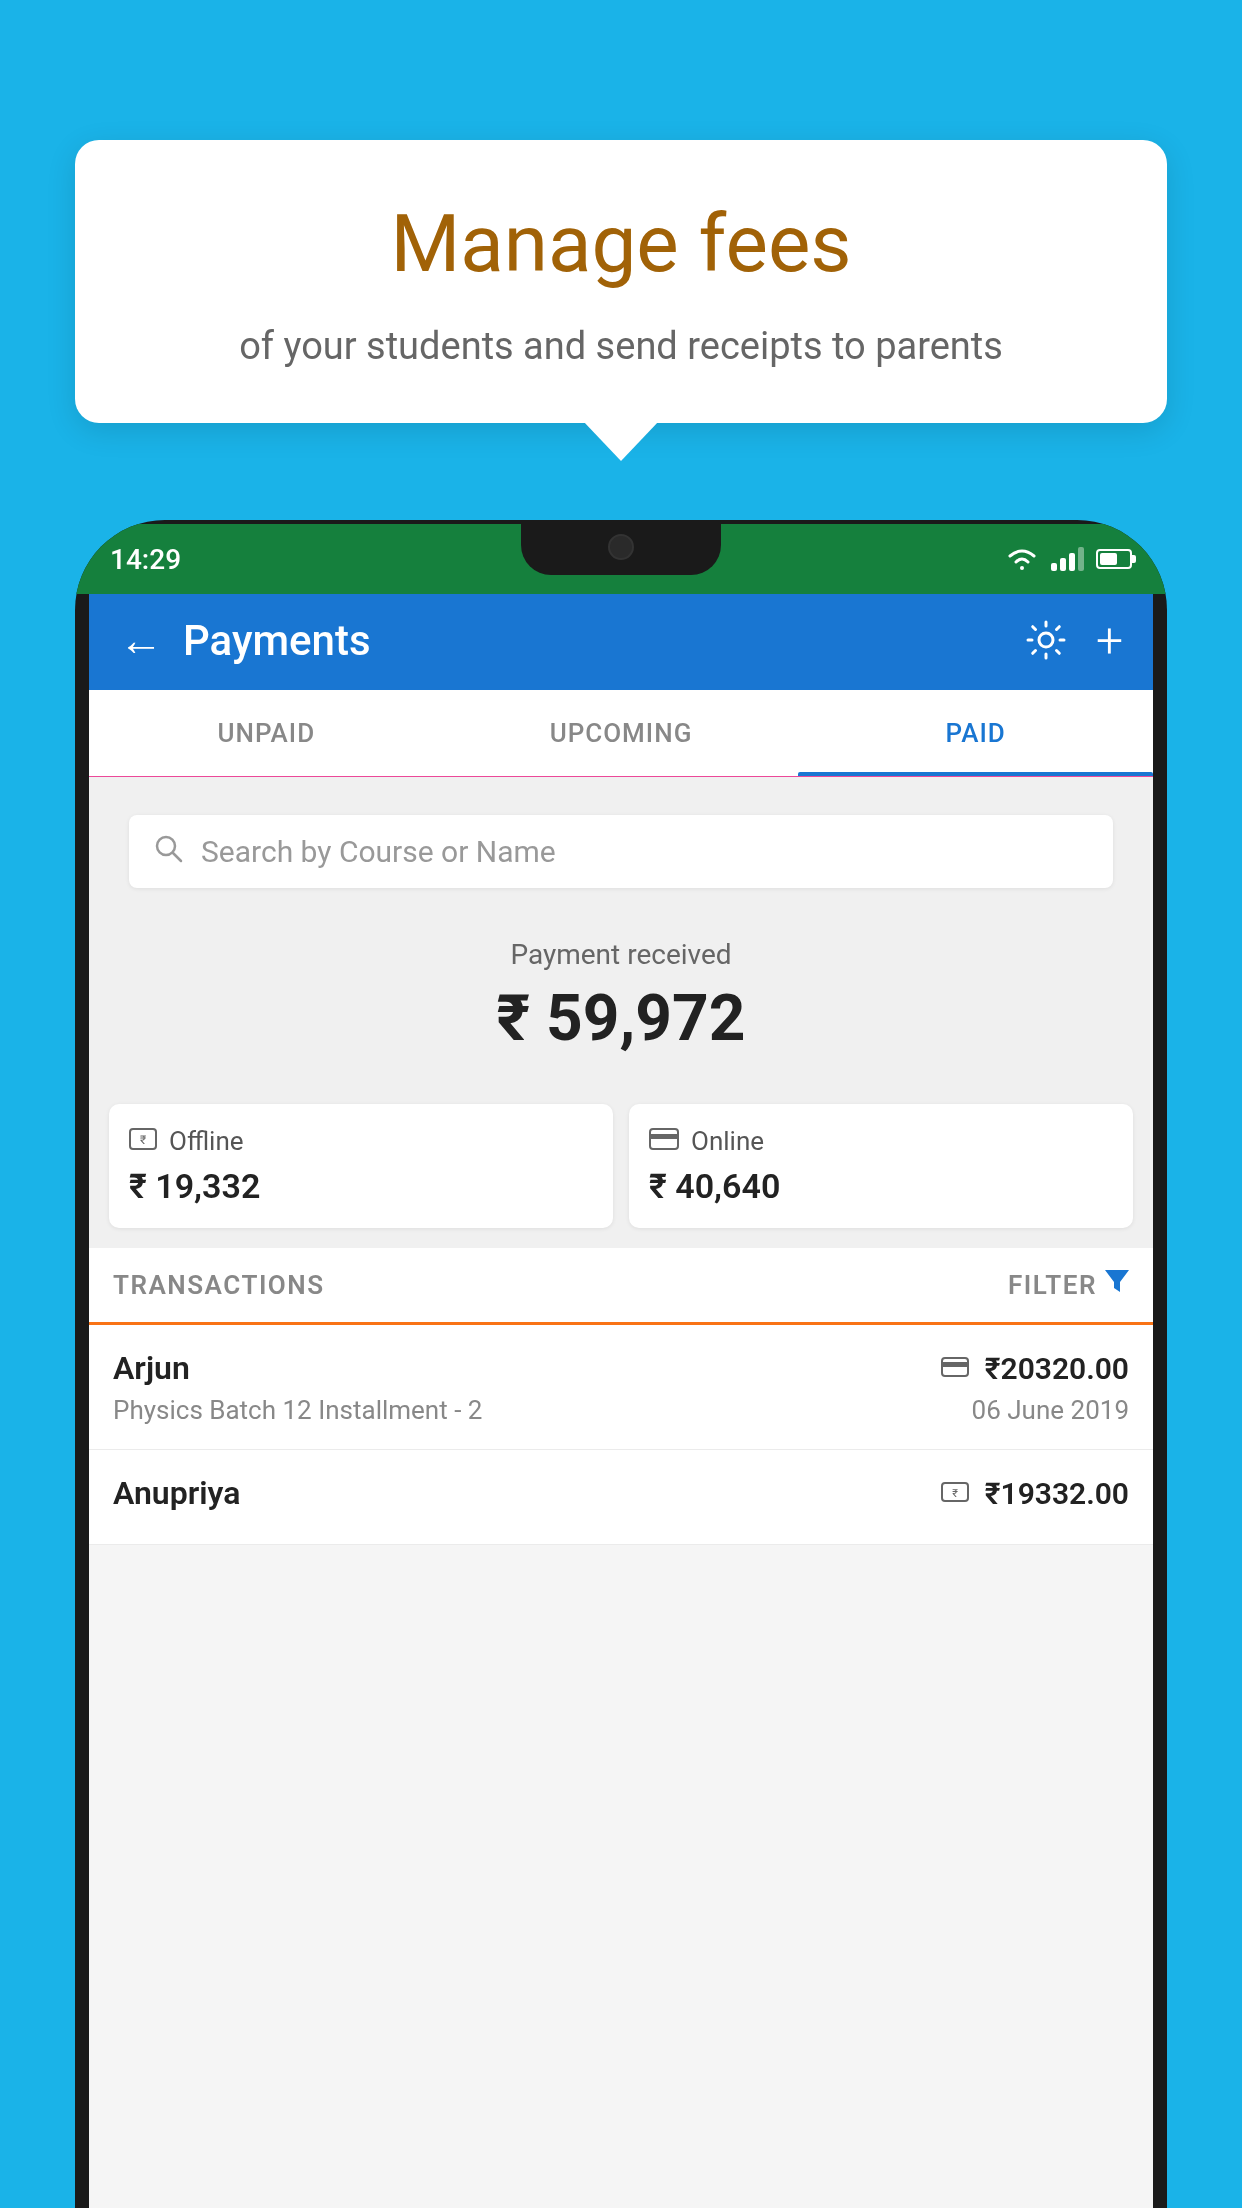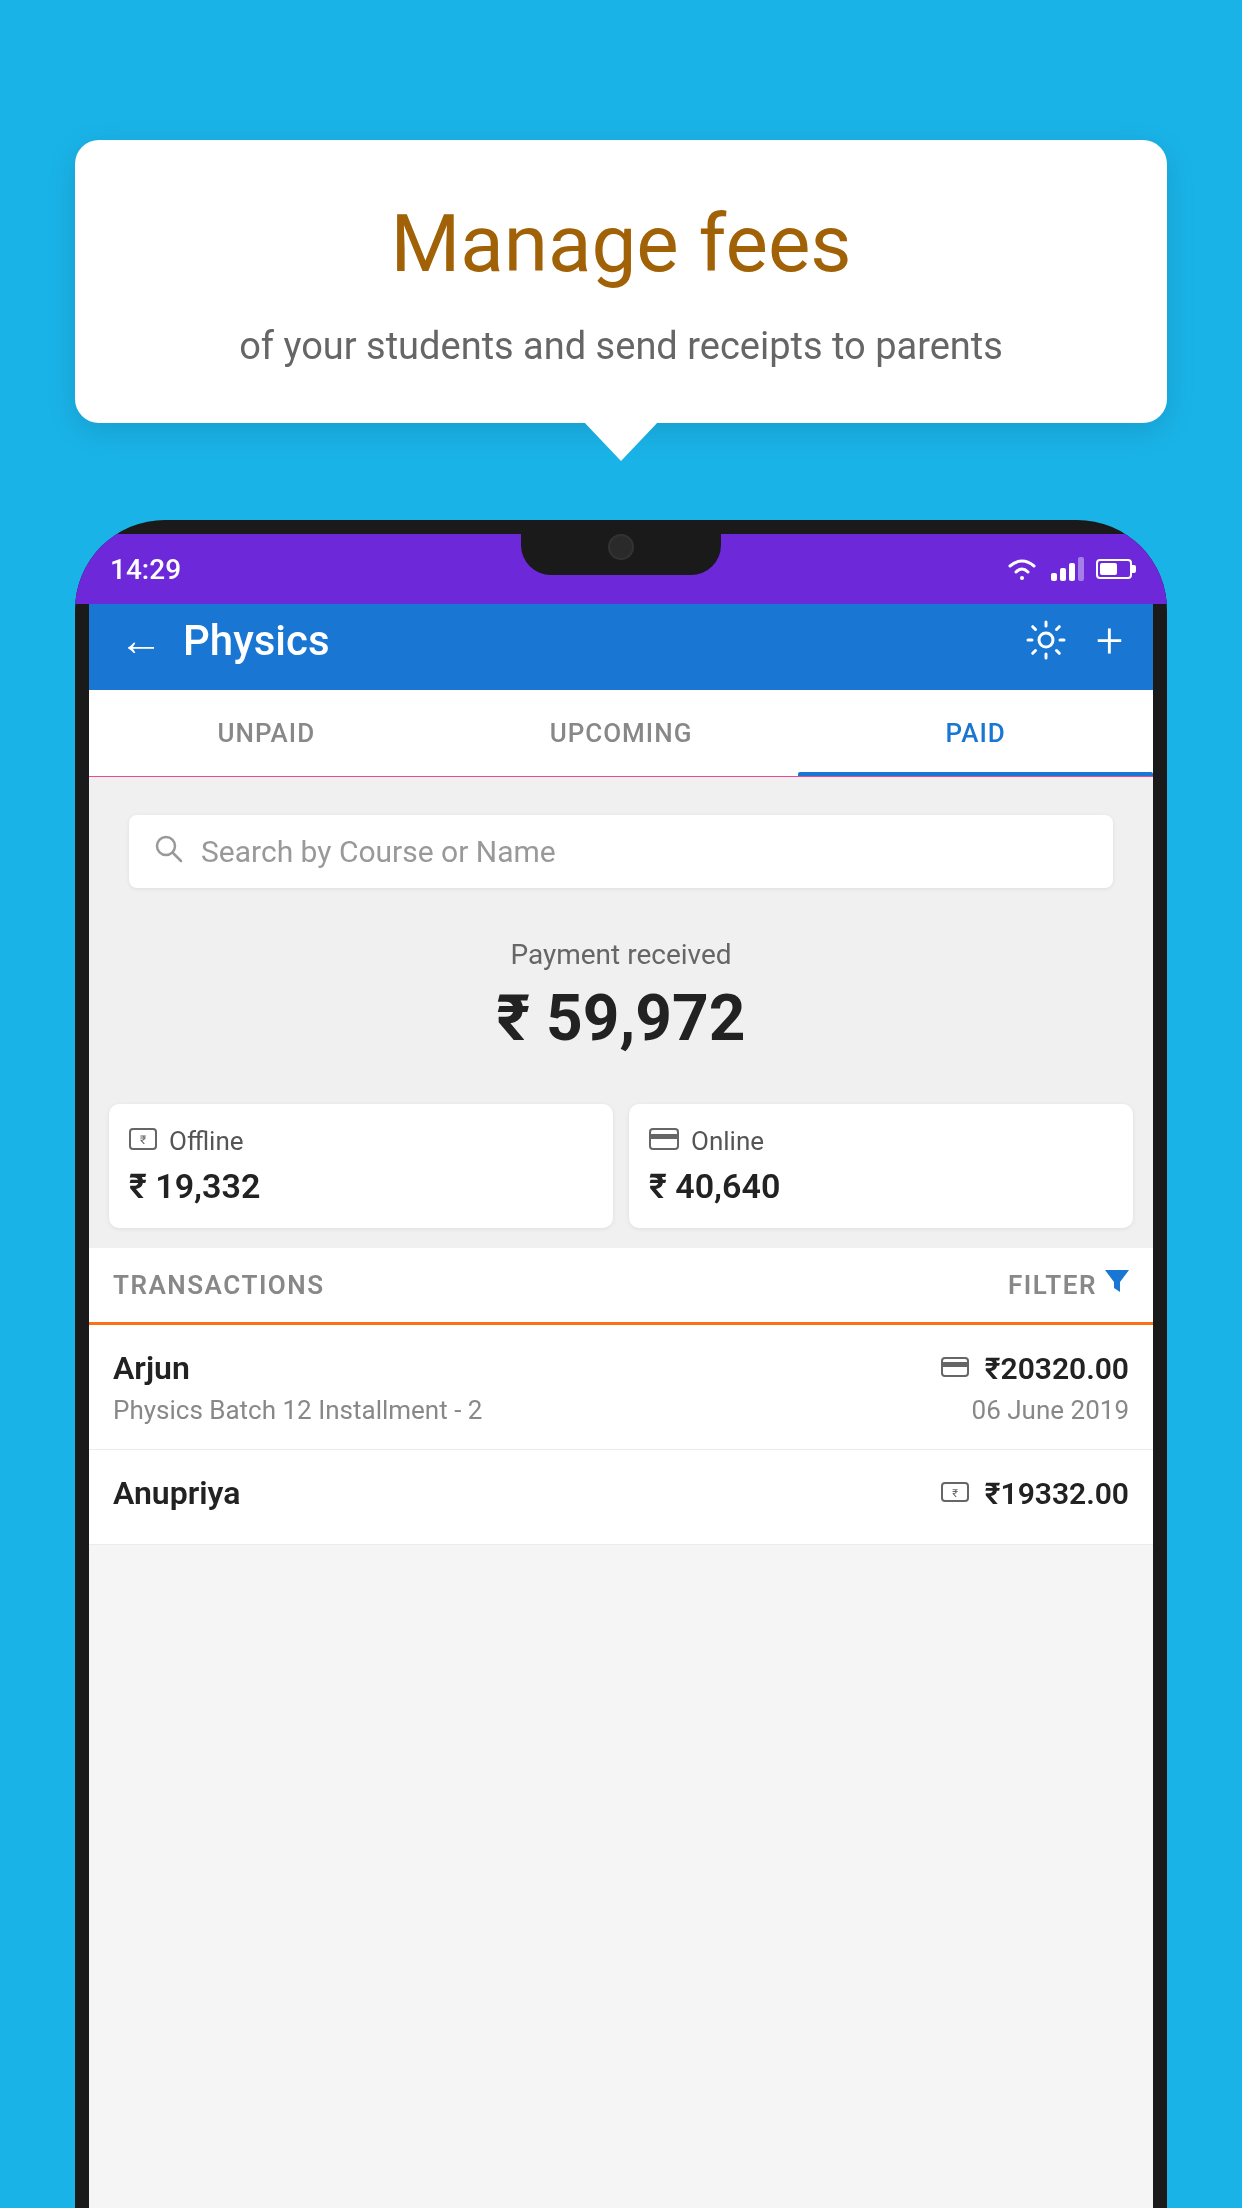--- a/index.html
+++ b/index.html
@@ -86,25 +86,25 @@
       position: absolute;
       top: 14px;
       left: 50%;
       transform: translateX(-50%);
       border: 2px solid #333;
     }
 
     
     .status-bar {
       position: absolute;
-      top: 14px;
+      top: 4px;
       left: 0;
       right: 0;
       height: 70px;
-      background: #6d28d9;
+      background: #15803d;
       display: flex;
       align-items: center;
       padding: 0 35px;
       z-index: 5;
     }
 
     .status-time {
       color: white;
       font-size: 28px;
       font-weight: 500;
@@ -438,21 +438,21 @@
       <div class="battery-icon">
         <div class="battery-fill"></div>
       </div>
     </div>
   </div>
 
   <div class="phone-screen">
 
     <div class="app-header">
       <span class="back-arrow">←</span>
-      <span class="header-title">Physics</span>
+      <span class="header-title">Payments</span>
       <div class="header-icons">
         <svg width="44" height="44" viewBox="0 0 44 44" fill="none">
           <circle cx="22" cy="22" r="7" stroke="white" stroke-width="3"></circle>
           <path d="M22 4 L22 8 M22 36 L22 40 M4 22 L8 22 M36 22 L40 22 M8.7 8.7 L11.5 11.5 M32.5 32.5 L35.3 35.3 M35.3 8.7 L32.5 11.5 M11.5 32.5 L8.7 35.3" stroke="white" stroke-width="3" stroke-linecap="round"></path>
         </svg>
         <span class="plus-svg" style="color:white;font-size:48px;font-weight:300;">+</span>
       </div>
     </div>
 
     <div class="tabs-bar">

